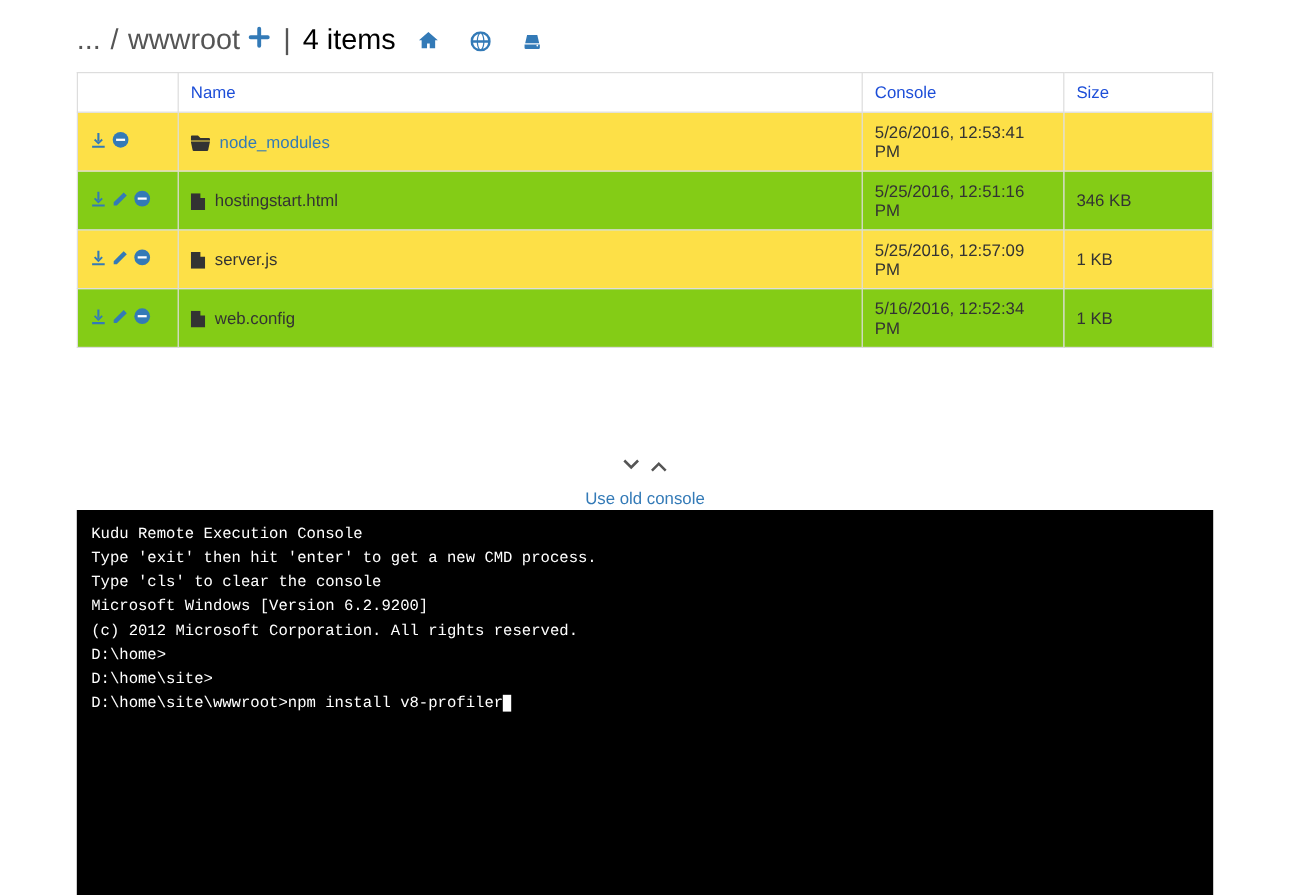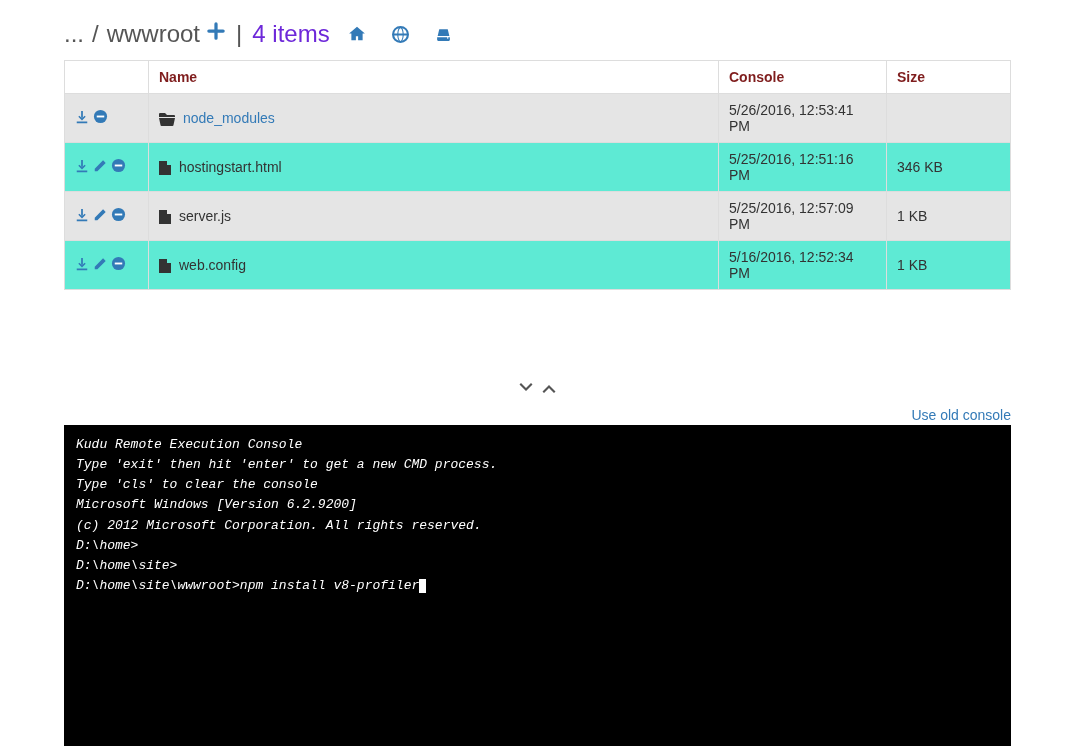--- a/index.html
+++ b/index.html
@@ -12,43 +12,43 @@
       display: flex;
       align-items: center;
       gap: 6px;
       margin-bottom: 12px;
       padding-top: 5px;
     }
     .breadcrumb-bar .crumb { color: #555; }
     .breadcrumb-bar .sep { color: #555; margin: 0 2px; }
     .breadcrumb-bar .plus-icon { color: #337ab7; cursor: pointer; font-weight: bold; font-size: 22px; }
     .breadcrumb-bar .pipe { color: #555; margin: 0 4px; }
-    .breadcrumb-bar .items-count { color: #6d28d9; }
+    .breadcrumb-bar .items-count { color: #000000; }
     .top-icons { display: inline-flex; gap: 26px; margin-left: 12px; align-items: center; }
     .top-icons .ticon { color: #337ab7; cursor: pointer; display: inline-flex; }
     
     table.file-table {
       width: 100%;
       border-collapse: collapse;
       border: 1px solid #ddd;
       margin-top: 4px;
     }
     table.file-table th, table.file-table td {
       border: 1px solid #ddd;
       padding: 8px 10px;
       text-align: left;
       vertical-align: middle;
     }
     table.file-table th {
       background: #fff;
-      font-weight: bold;
-      color: #7f1d1d;
-    }
-    table.file-table tr.odd td { background: #e5e5e5; }
-    table.file-table tr.even td { background: #5eead4; }
+      font-weight: normal;
+      color: #1d4ed8;
+    }
+    table.file-table tr.odd td { background: #fde047; }
+    table.file-table tr.even td { background: #84cc16; }
     .col-actions { width: 84px; }
     .col-name { }
     .col-modified { width: 168px; }
     .col-size { width: 124px; }
     
     .action-icons { display: inline-flex; gap: 4px; align-items: center; }
     .action-icons .aicon { color: #337ab7; cursor: pointer; display: inline-flex; }
     
     .file-icon { color: #333; margin-right: 8px; display: inline-flex; vertical-align: middle; }
     .folder-link { color: #337ab7; cursor: pointer; text-decoration: none; }
@@ -57,21 +57,21 @@
     .toggle-chevrons {
       text-align: center;
       margin-top: 90px;
       margin-bottom: 6px;
       font-size: 18px;
       color: #555;
     }
     .toggle-chevrons .chev { cursor: pointer; display: inline-flex; margin: 0 1px; }
     
     .old-console-link {
-      text-align: right;
+      text-align: center;
       margin-bottom: 2px;
     }
     .old-console-link a {
       color: #337ab7;
       text-decoration: none;
       font-size: 14px;
       cursor: pointer;
     }
     
     .console {
@@ -85,21 +85,21 @@
       white-space: pre;
     }
     .console .cursor {
       display: inline-block;
       width: 7px;
       height: 14px;
       background: #fff;
       vertical-align: text-bottom;
       margin-left: 0;
     }
-    .console .cline { display: block; font-style: italic; }
+    .console .cline { display: block; }
   </style>
 </head>
 <body>
 
 <div class="container">
 
   <div class="breadcrumb-bar">
     <span class="crumb">...</span>
     <span class="sep">/</span>
     <span class="crumb">wwwroot</span>

